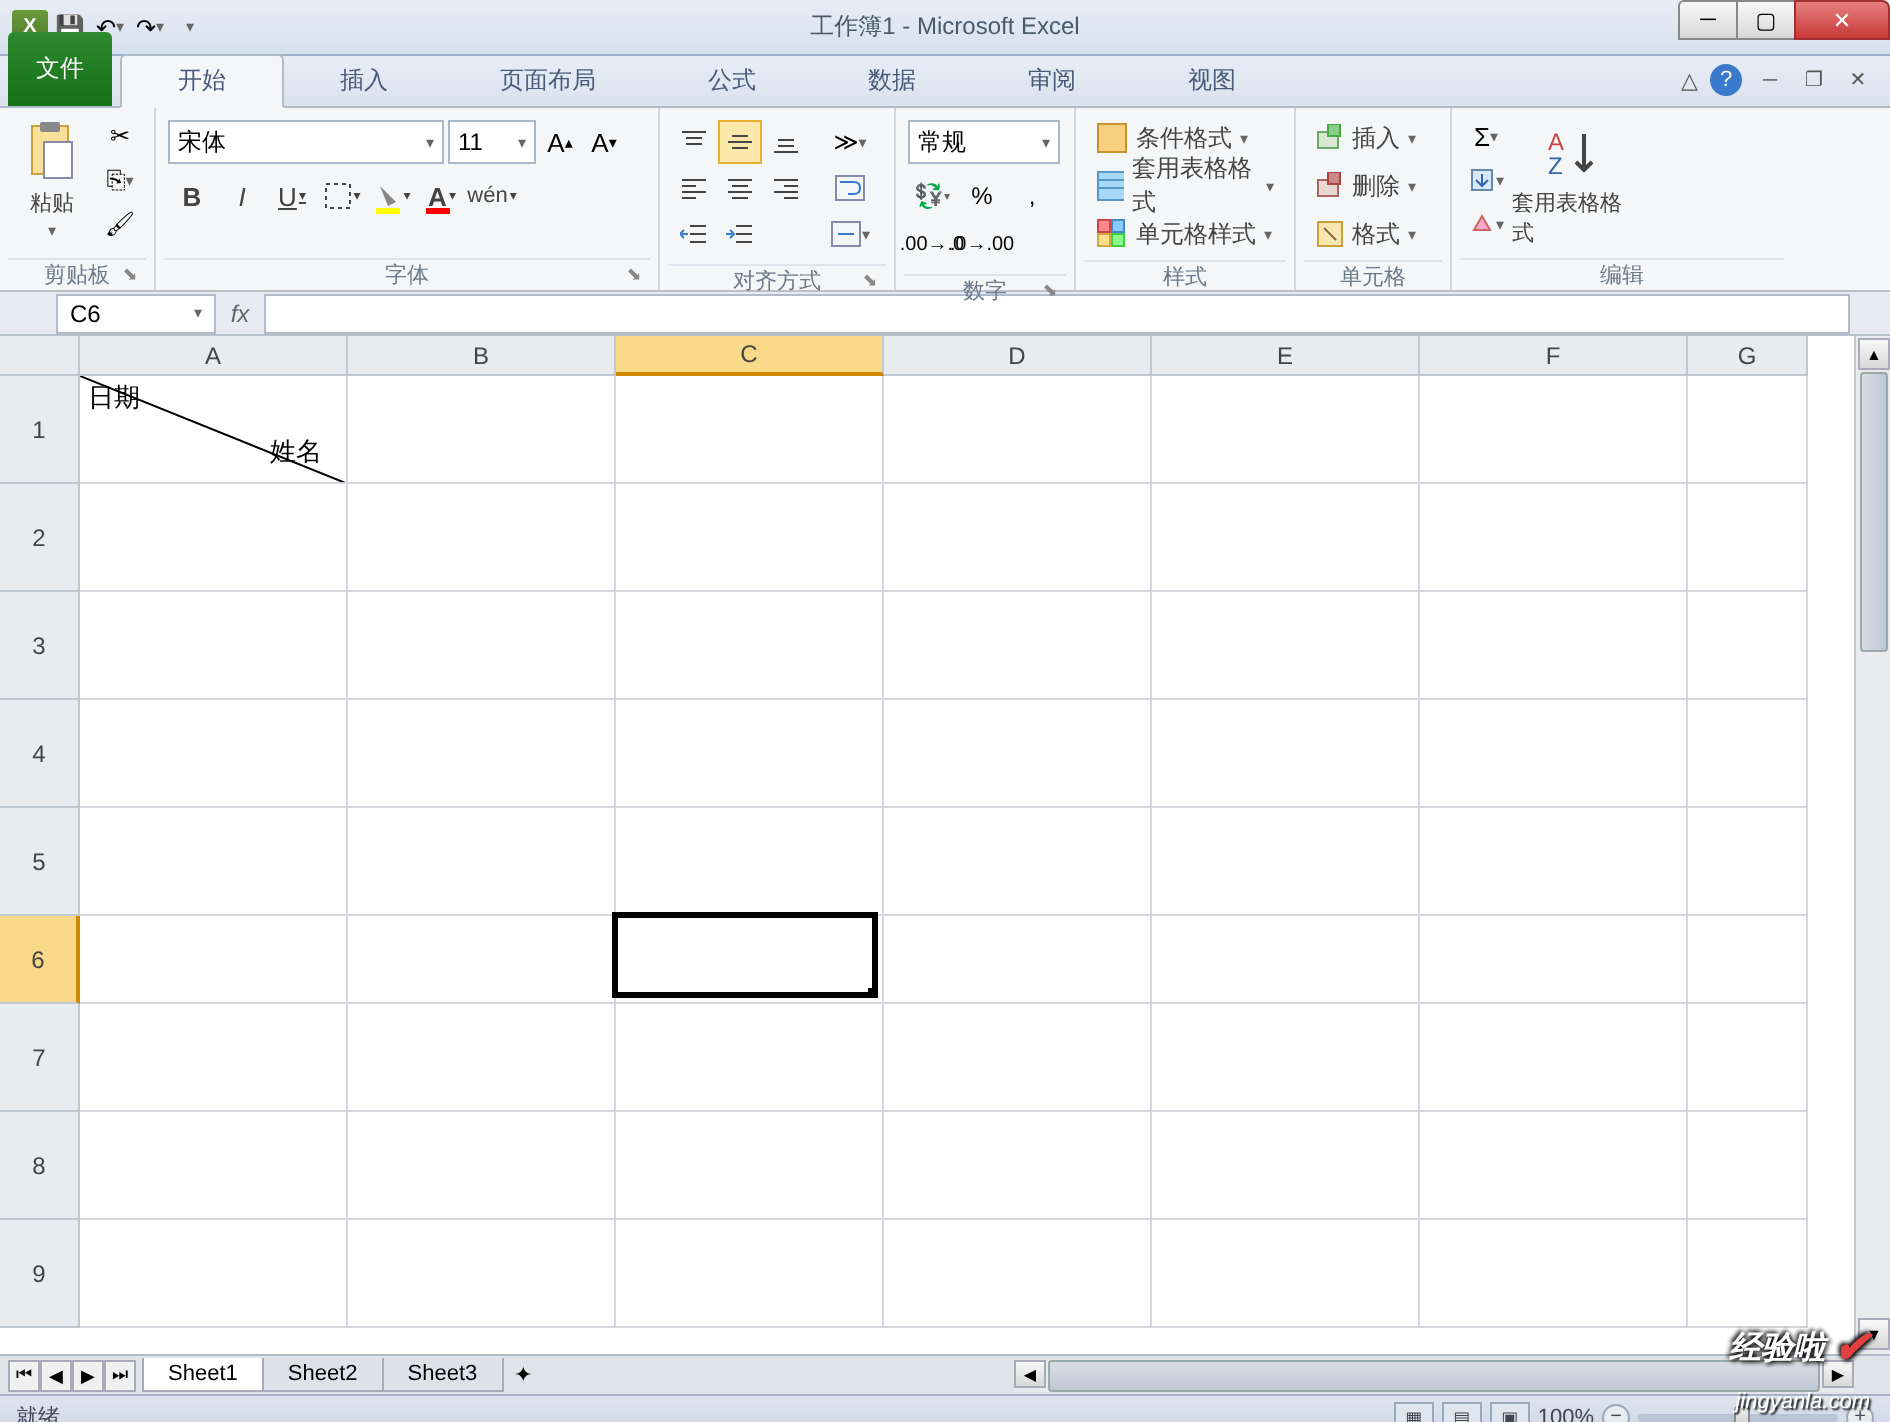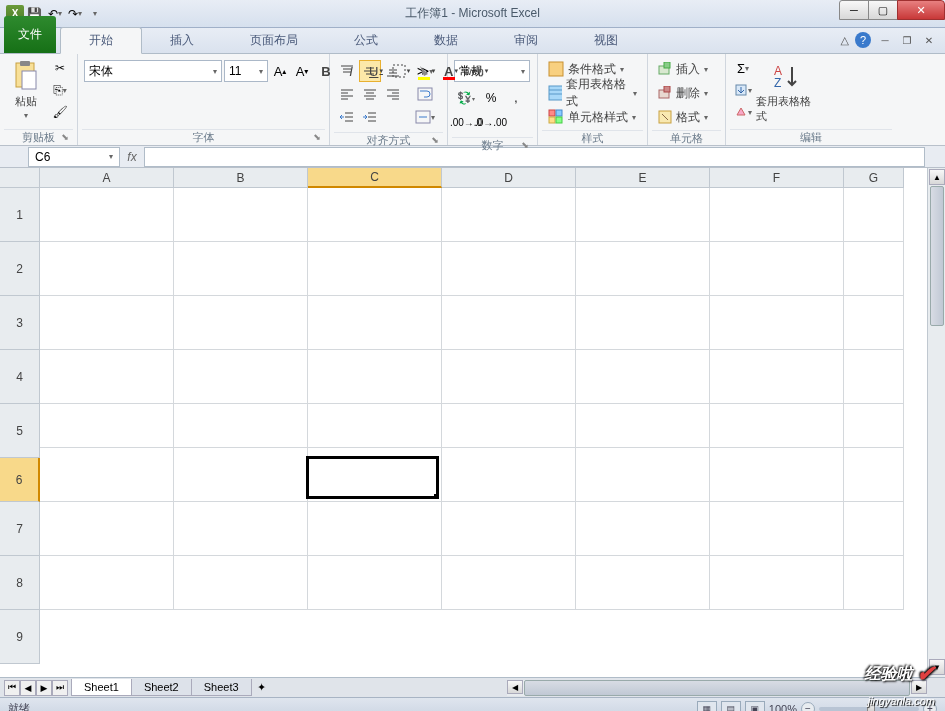--- a/index.html
+++ b/index.html
@@ -59,21 +59,21 @@
 .style-icon { width: 16px; height: 16px; }
 
 .cell-item { display: flex; align-items: center; gap: 4px; height: 22px; font-size: 12px; color: #444; padding: 0 4px; }
 .cell-icon { width: 14px; height: 14px; }
 
 .edit-col { display: flex; flex-direction: column; gap: 2px; }
 .edit-s { width: 22px; height: 20px; display: flex; align-items: center; justify-content: center; font-size: 13px; }
 
 
 .fbar { height: 22px; background: #e8ecf2; border-bottom: 1px solid #b8c0ca; display: flex; align-items: center; }
-.name-box { width: 92px; height: 20px; background: #fff; border: 1px solid #b0bcc8; margin-left: 28px; font-size: 12px; display: flex; align-items: center; padding: 0 6px; justify-content: space-between; }
+.name-box { width: 80px; height: 20px; background: #fff; border: 1px solid #b0bcc8; margin-left: 28px; font-size: 12px; display: flex; align-items: center; padding: 0 6px; justify-content: space-between; }
 .fx-label { width: 24px; text-align: center; font-size: 12px; font-style: italic; color: #666; }
 .formula-input { flex: 1; height: 20px; background: #fff; border: 1px solid #b0bcc8; margin-right: 20px; }
 
 
 .sheet-area { position: relative; height: 509px; display: flex; }
 .corner { width: 40px; height: 20px; background: #e8ecef; border-right: 1px solid #c0c8d0; border-bottom: 1px solid #c0c8d0; }
 .col-headers { display: flex; height: 20px; }
 .col-h { height: 20px; background: #e8ecef; border-right: 1px solid #c0c8d0; border-bottom: 1px solid #c0c8d0; font-size: 12px; color: #444; display: flex; align-items: center; justify-content: center; }
 .col-h.sel { background: #f8d98a; border-bottom: 2px solid #d08800; }
 .row-headers { position: absolute; left: 0; top: 20px; }
@@ -179,21 +179,21 @@
         <div class="small-btn">🖌</div>
       </div>
     </div>
     <div class="ribbon-group-label">
         <span>剪贴板</span>
         <span class="dialog-launcher">⬊</span>
       </div>
   </div>
 
   <div class="ribbon-group" style="width:252px">
-    <div class="ribbon-group-body" style="flex-direction:row;align-items:stretch;padding:4px 2px">
+    <div class="ribbon-group-body" style="flex-direction:column;align-items:stretch;padding:4px 2px">
       <div class="font-group-top">
         <div class="font-name">
             <span>宋体</span>
             <span class="dd-arrow">▾</span>
           </div>
         <div class="font-size">
             <span>11</span>
             <span class="dd-arrow">▾</span>
           </div>
         <div class="aa-btn">A<sup style="font-size:8px">▴</sup></div>
@@ -481,20 +481,35 @@
       <div class="row-h" style="height: 54px;">3</div>
       <div class="row-h" style="height: 54px;">4</div>
       <div class="row-h" style="height: 54px;">5</div>
       <div class="row-h sel" style="height: 44px;">6</div>
       <div class="row-h" style="height: 54px;">7</div>
       <div class="row-h" style="height: 54px;">8</div>
       <div class="row-h" style="height: 54px;">9</div>
     </div>
   <div class="cells" id="cells">
       <div class="cell-row">
+        <div class="cell a1-cell" style="width: 134px; height: 54px;">
+          <svg class="a1-diag">
+            <line x1="0" y1="0" x2="134" y2="54" stroke="#000" stroke-width="1"></line>
+          </svg>
+          <div class="a1-top">日期</div>
+          <div class="a1-bot">姓名</div>
+        </div>
+        <div class="cell" style="width: 134px; height: 54px;"></div>
+        <div class="cell" style="width: 134px; height: 54px;"></div>
+        <div class="cell" style="width: 134px; height: 54px;"></div>
+        <div class="cell" style="width: 134px; height: 54px;"></div>
+        <div class="cell" style="width: 134px; height: 54px;"></div>
+        <div class="cell" style="width: 60px; height: 54px;"></div>
+      </div>
+      <div class="cell-row">
         <div class="cell" style="width: 134px; height: 54px;"></div>
         <div class="cell" style="width: 134px; height: 54px;"></div>
         <div class="cell" style="width: 134px; height: 54px;"></div>
         <div class="cell" style="width: 134px; height: 54px;"></div>
         <div class="cell" style="width: 134px; height: 54px;"></div>
         <div class="cell" style="width: 134px; height: 54px;"></div>
         <div class="cell" style="width: 60px; height: 54px;"></div>
       </div>
       <div class="cell-row">
         <div class="cell" style="width: 134px; height: 54px;"></div>

